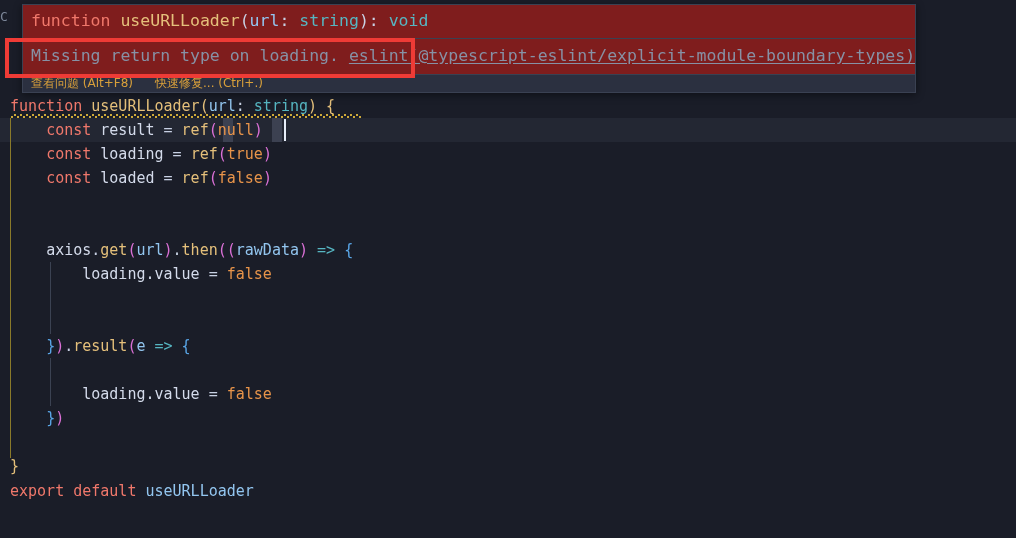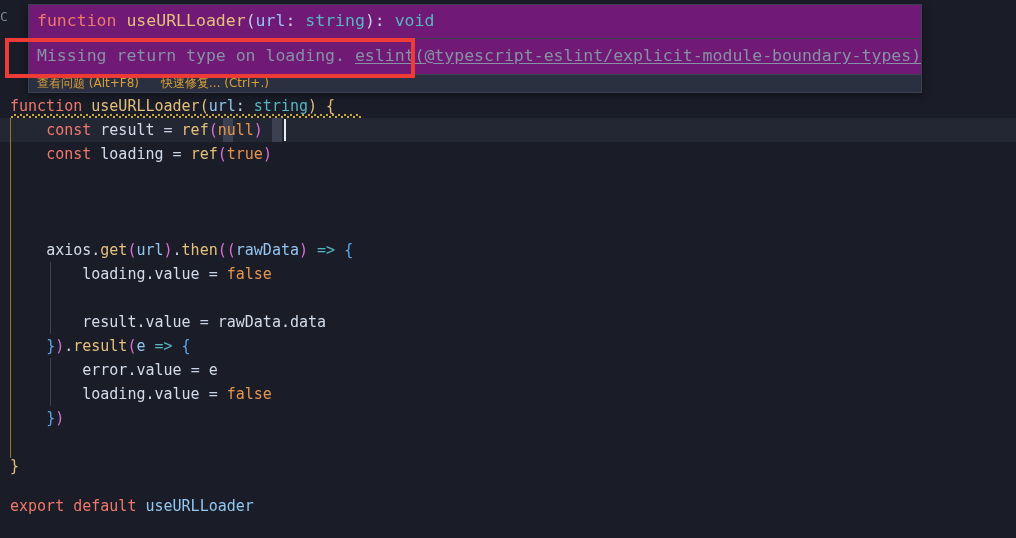--- a/index.html
+++ b/index.html
@@ -79,24 +79,24 @@
   .ghost-char {
     position: absolute;
     font-size: 13px;
     color: #7d8799;
     line-height: 1;
   }
 
   
   #hover {
     position: absolute;
-    left: 28px;
+    left: 22px;
     top: 4px;
     width: 892px;
-    background: #701a75;
+    background: #7f1d1d;
     border: 1px solid #3a4152;
     box-shadow: 0 2px 8px rgba(0,0,0,.45);
     font-size: 16.5px;
     z-index: 5;
   }
   .hover-section {
     padding: 3px 8px 4px 8px;
     white-space: pre;
     overflow: hidden;
   }
@@ -177,40 +177,39 @@
   <div class="bracket-box" style="left:272px; top:118px; width:10px; height:24px;"></div>
 
   <div class="cursor" style="left:284px; top:119px; height:22px;"></div>
 
   <div class="code-line" style="top:94px;"><span class="pad"><span class="t-kw">function</span><span class="t-fn"> useURLLoader</span><span class="b-yellow">(</span><span class="t-param">url</span><span class="t-punct">: </span><span class="t-type">string</span><span class="b-yellow">)</span><span class="b-yellow"> {</span></span></div>
 
   <div class="code-line" style="top:142px;"><span class="pad">    <span class="t-kw">const</span><span class="t-id"> loading </span><span class="t-punct">= </span><span class="t-fn">ref</span><span class="b-pink">(</span><span class="t-const">true</span><span class="b-pink">)</span></span></div>
 
   <div class="code-line" style="top:118px;"><span class="pad">    <span class="t-kw">const</span><span class="t-id"> result </span><span class="t-punct">= </span><span class="t-fn">ref</span><span class="b-pink">(</span><span class="t-const">null</span><span class="b-pink">)</span></span></div>
 
+  <div class="code-line" style="top:166px;"><span class="pad">    <span class="t-kw">const</span><span class="t-id"> loaded </span><span class="t-punct">= </span><span class="t-fn">ref</span><span class="b-pink">(</span><span class="t-const">false</span><span class="b-pink">)</span></span></div>
 
 
   <div class="code-line" style="top:238px;"><span class="pad">    <span class="t-id">axios</span><span class="t-punct">.</span><span class="t-fn">get</span><span class="b-pink">(</span><span class="t-param">url</span><span class="b-pink">)</span><span class="t-punct">.</span><span class="t-fn">then</span><span class="b-pink">((</span><span class="t-param">rawData</span><span class="b-pink">)</span><span class="t-op"> =&gt; </span><span class="b-blue">{</span></span></div>
 
   <div class="code-line" style="top:262px;"><span class="pad">        <span class="t-id">loading</span><span class="t-id">.value </span><span class="t-punct">= </span><span class="t-const">false</span></span></div>
 
 
-  <div class="code-line" style="top:310px;"><span class="pad">        <span class="t-id">result</span><span class="t-id">.value </span><span class="t-punct">= </span><span class="t-id">rawData.data</span></span></div>
 
   <div class="code-line" style="top:334px;"><span class="pad">    <span class="b-blue">}</span><span class="b-pink">)</span><span class="t-punct">.</span><span class="t-fn">result</span><span class="b-pink">(</span><span class="t-param">e</span><span class="t-op"> =&gt; </span><span class="b-blue">{</span></span></div>
 
-  <div class="code-line" style="top:358px;"><span class="pad">        <span class="t-id">error</span><span class="t-id">.value </span><span class="t-punct">= </span><span class="t-id">e</span></span></div>
 
   <div class="code-line" style="top:382px;"><span class="pad">        <span class="t-id">loading</span><span class="t-id">.value </span><span class="t-punct">= </span><span class="t-const">false</span></span></div>
 
   <div class="code-line" style="top:406px;"><span class="pad">    <span class="b-blue">}</span><span class="b-pink">)</span></span></div>
 
   <div class="code-line" style="top:454px;"><span class="pad"><span class="b-yellow">}</span></span></div>
 
-  <div class="code-line" style="top:494px;"><span class="pad"><span class="t-kw">export</span><span class="t-kw"> default</span><span class="t-param"> useURLLoader</span></span></div>
+  <div class="code-line" style="top:479px;"><span class="pad"><span class="t-kw">export</span><span class="t-kw"> default</span><span class="t-param"> useURLLoader</span></span></div>
 
 </div>
 
 <div id="hover">
 
   <div class="hover-section hover-sig"><span class="t-kw">function</span> <span class="t-fn">useURLLoader</span><span class="t-punct">(</span><span class="t-param">url</span><span class="t-punct">: </span><span class="t-type">string</span><span class="t-punct">)</span><span class="t-punct">: </span><span class="t-type">void</span></div>
 
   <div class="hover-section hover-msg"><span>Missing return type on loading.</span> <span class="rule-link">eslint(@typescript-eslint/explicit-module-boundary-types)</span></div>
 
   <div class="hover-actions"><span class="act"><span>查看问题</span> <span>(Alt+F8)</span></span><span class="act"><span>快速修复...</span> <span>(Ctrl+.)</span></span></div>

